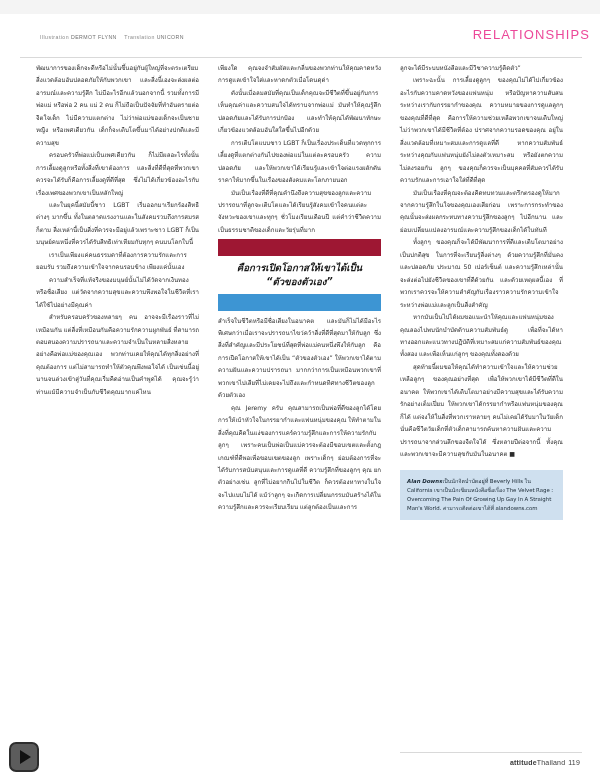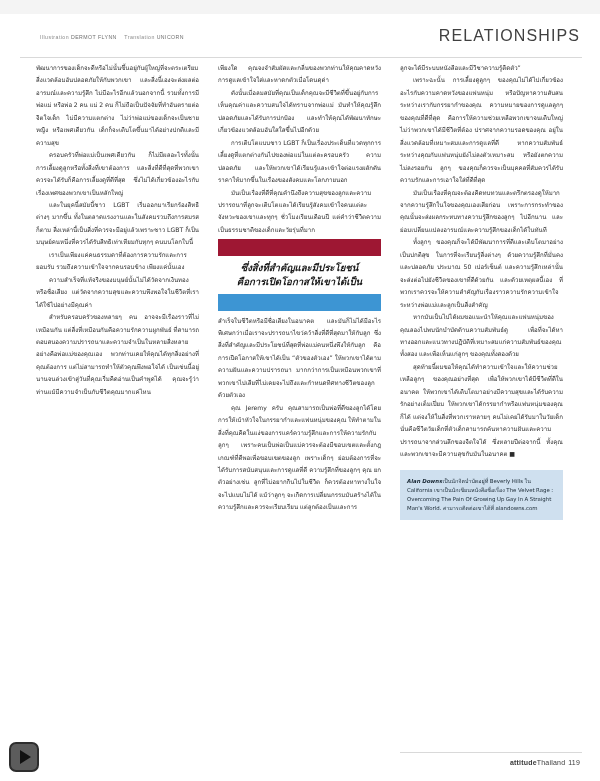--- a/index.html
+++ b/index.html
@@ -43,24 +43,24 @@
     left: 40px; top: 18px;
     font-size: 5.2px;
     letter-spacing: 0.45px;
     color: #6e6e6e;
     white-space: nowrap;
     font-family: "Liberation Sans", sans-serif;
   }
   .credit-line .lbl { color: #8a8a8a; }
   .section-title {
     position: absolute;
-    right: 20px; top: 11px;
-    font-size: 16px;
+    right: 10px; top: 11px;
+    font-size: 13px;
     letter-spacing: 1.1px;
-    color: #404040;
+    color: #ec4899;
     font-family: "Liberation Sans", sans-serif;
     font-weight: 400;
     white-space: nowrap;
   }
   .masthead-rule {
     position: absolute;
     left: 20px; top: 41px;
     width: 562px;
     height: 1px;
     background: #d9d9d9;
@@ -220,22 +220,22 @@
 
     <div class="col col-2">
       <p>เพียงใด คุณจงจำสัมผัสและกลิ่นของพวกท่านให้คุณคาดหวังการดูแลเข้าใจใส่และหาดกตัวเมื่อโดนดุด่า</p>
       <p class="indent">ดังนั้นเมื่อลมสมัยที่คุณเป็นเด็กคุณจะมีชีวิตที่ขึ้นอยู่กับการเห็นคุณค่าและความสนใจได้ทราบจากพ่อแม่ มันทำให้คุณรู้สึกปลอดภัยและได้รับการปกป้อง และทำให้คุณได้พัฒนาทักษะเกี่ยวข้องแวดล้อมอันใสใสขึ้นไปอีกด้วย</p>
       <p class="indent">การเติบโตแบบชาว LGBT ก็เป็นเรื่องประเด็นที่แวดทุกการเลี้ยงดูที่แตกต่างกันไปของพ่อแม่ในแต่ละครอบครัว ความปลอดภัย และให้พวกเขาได้เรียนรู้และเข้าใจต่อแรงผลักดันราคาให้มากขึ้นในเรื่องของสังคมและโลกภายนอก</p>
       <p class="indent">มันเป็นเรื่องที่ดีที่คุณคำนึงถึงความสุขของลูกและความปรารถนาที่ลูกจะเติบโตและได้เรียนรู้สังคมเข้าใจคนแต่ละจังหวะของเขาและทุกๆ ชั่วโมงเรียนเดือนปี แต่คำว่าชีวิตความเป็นธรรมชาติของเด็กและวัยรุ่นที่มาก</p>
 
       <div class="pullquote">
         <div class="pq-bar-top"></div>
         <div class="pq-text">
-          <div>ซึ่งสิ่งที่สำคัญและมีประโยชน์</div>
           <div>คือการเปิดโอกาสให้เขาได้เป็น</div>
+          <div>“ตัวของตัวเอง”</div>
         </div>
         <div class="pq-bar-bottom"></div>
       </div>
 
       <p>สำเร็จในชีวิตหรือมีชื่อเสียงในอนาคต และมันก็ไม่ได้มีอะไรพิเศษกว่าเมื่อเราจะปรารถนาไขว่คว้าสิ่งที่ดีที่สุดมาให้กับลูก ซึ่งสิ่งที่สำคัญและมีประโยชน์ที่สุดที่พ่อแม่คนหนึ่งพึงให้กับลูก คือการเปิดโอกาสให้เขาได้เป็น “ตัวของตัวเอง” ให้พวกเขาได้ตามความฝันและความปรารถนา มากกว่าการเป็นเหมือนพวกเขาที่พวกเขาไปเสียที่ไม่เคยจะไปถึงและกำหนดทิศทางชีวิตของลูกด้วยตัวเอง</p>
       <p class="indent">คุณ Jeremy ครับ คุณสามารถเป็นพ่อที่ดีของลูกได้โดยการให้เบ้าหัวใจในกรรยากำและแฟนหนุ่มของคุณ ให้ทำตามในสิ่งที่คุณคิดในแง่ของการแคร์ความรู้สึกและการให้ความรักกับลูกๆ เพราะคนเป็นพ่อเป็นแม่ควรจะต้องมีขอบเขตและตั้งกฎเกณฑ์ที่ดีพอเพื่อขอบเขตของลูก เพราะเด็กๆ ย่อมต้องการที่จะได้รับการสนับสนุนและการดูแลที่ดี ความรู้สึกที่ของลูกๆ คุณ ยกตัวอย่างเช่น ลูกที่ไม่อยากกินไปในชีวิต ก็ควรต้องหาทางในใจจะไปแบบไม่ได้ แม้ว่าลูกๆ จะเกิดการเปลี่ยนกรรมมันสร้างได้ในความรู้สึกและควรจะเรียบเรียน แต่ลูกต้องเป็นและการ</p>
     </div>
 
     <div class="col col-3">
       <p>ลูกจะได้มีระบบหนังสือและมีวิชาความรู้ติดตัว”</p>

